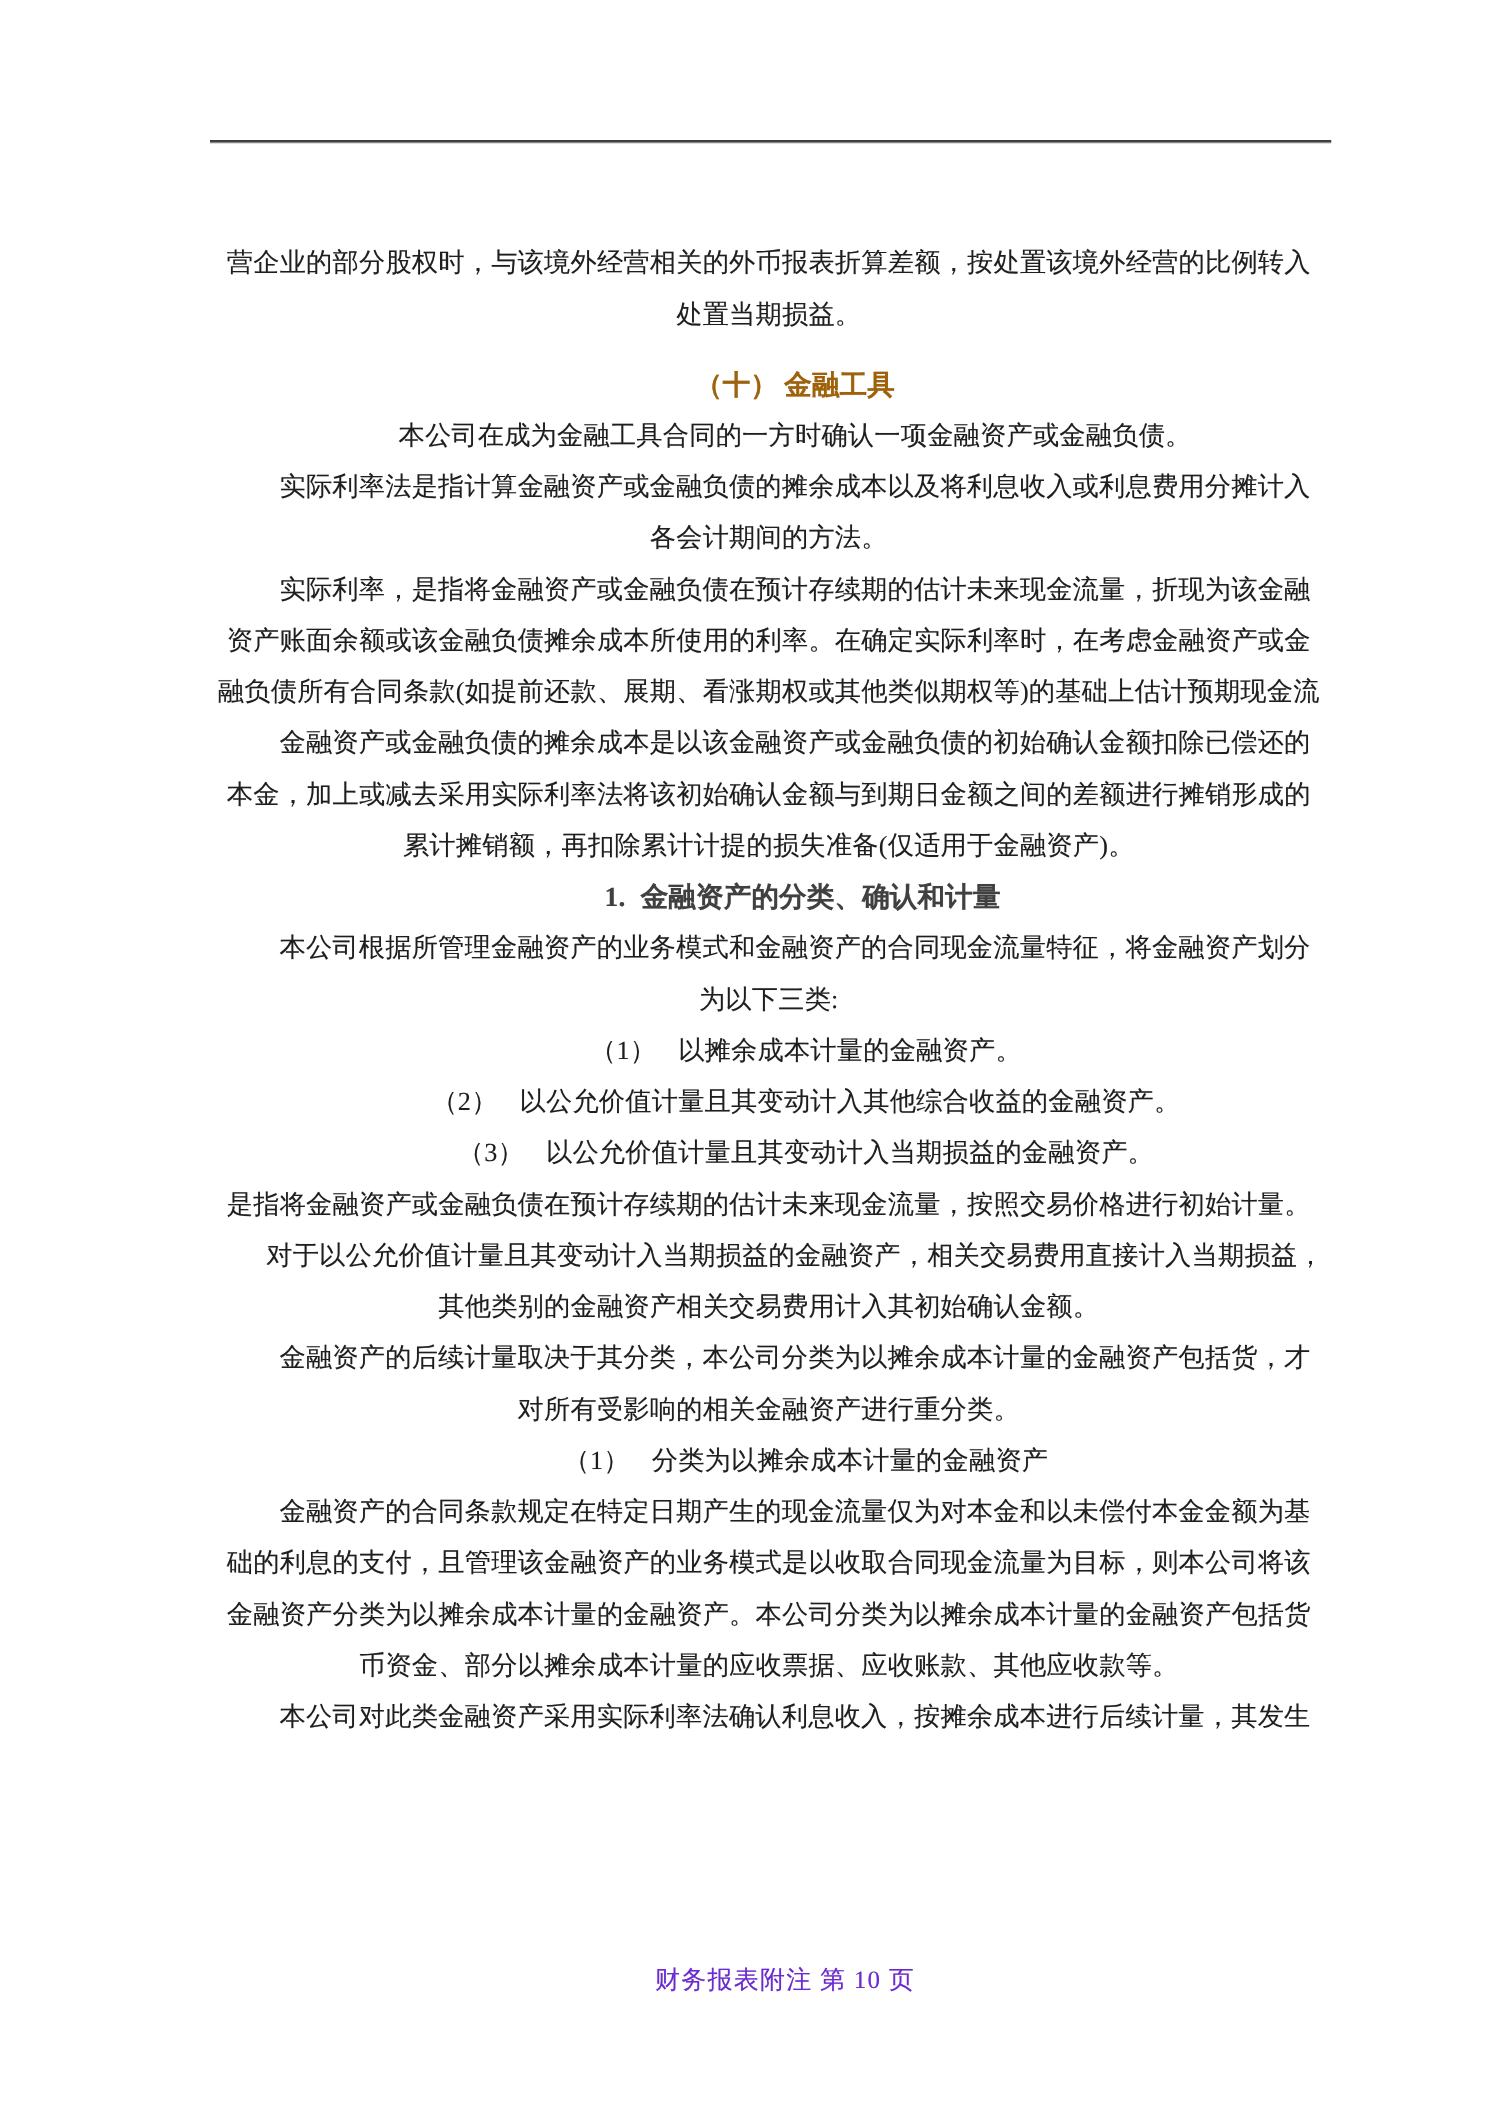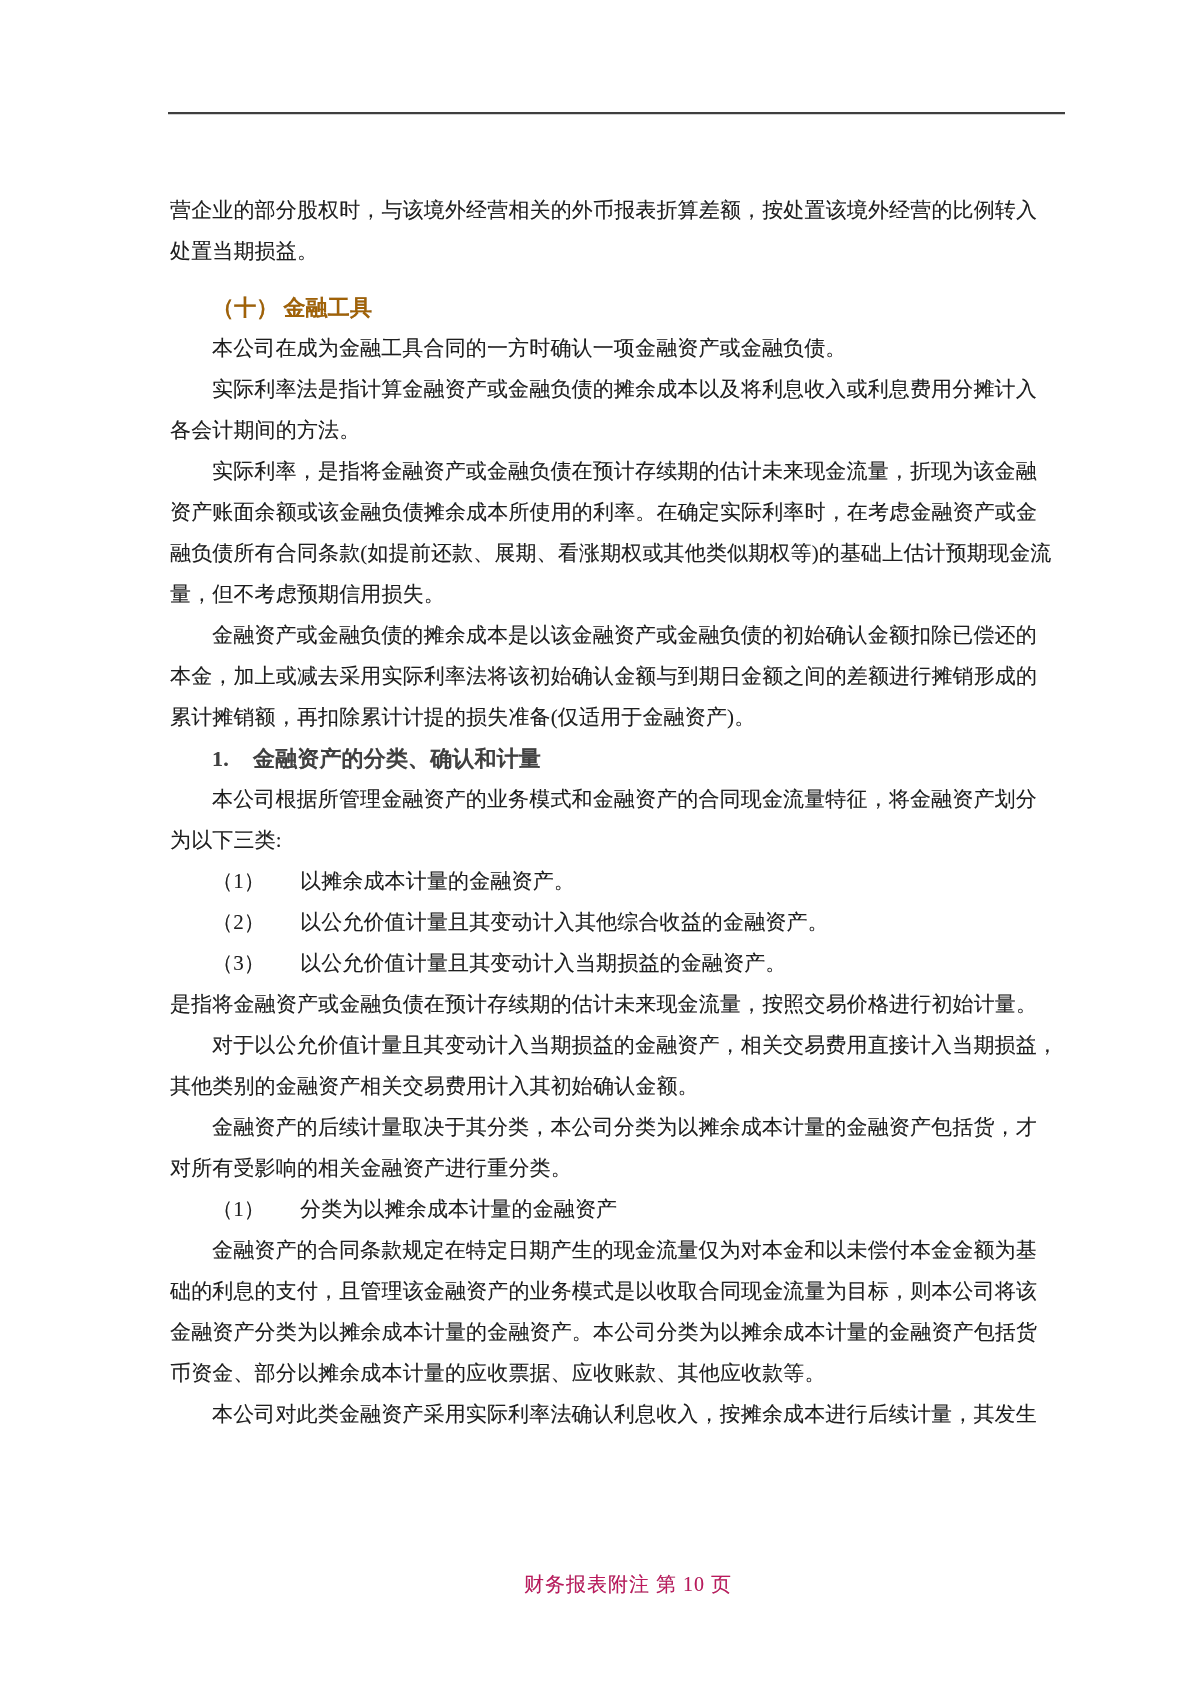--- a/index.html
+++ b/index.html
@@ -31,20 +31,21 @@
     top:190px;
     width:890px;
     font-size:21px;
     letter-spacing:0.15px;
     text-shadow:0 0 0.6px rgba(0,0,0,0.30);
   }
   .line{
     height:41px;
     line-height:41px;
     white-space:nowrap;
+    text-align:center;
   }
   .line.para.first{ text-indent:42px; }
   .line.h1{
     font-weight:700;
     font-size:22px;
     padding-left:42px;
     margin-top:15px;
     color:#a16207;
   }
   .line.h1 .marker{ margin-right:5px; }
@@ -66,41 +67,40 @@
   .page-footer{
     position:absolute;
     left:0;
     top:1571px;
     width:100%;
     box-sizing:border-box;
     padding-left:56px;
     text-align:center;
     font-size:20px;
     line-height:26px;
-    color:#be185d;
+    color:#6d28d9;
     letter-spacing:1px;
     text-shadow:0 0 0.6px rgba(0,0,0,0.30);
   }
 </style>
 </head>
 <body>
 
 <div class="page">
   <div class="header-rule"></div>
   <div class="doc-body" id="doc-body">
       <div class="line para">营企业的部分股权时，与该境外经营相关的外币报表折算差额，按处置该境外经营的比例转入</div>
       <div class="line para">处置当期损益。</div>
       <div class="line h1"><span class="marker">（十）</span><span class="mtext">金融工具</span></div>
       <div class="line para first">本公司在成为金融工具合同的一方时确认一项金融资产或金融负债。</div>
       <div class="line para first">实际利率法是指计算金融资产或金融负债的摊余成本以及将利息收入或利息费用分摊计入</div>
       <div class="line para">各会计期间的方法。</div>
       <div class="line para first">实际利率，是指将金融资产或金融负债在预计存续期的估计未来现金流量，折现为该金融</div>
       <div class="line para">资产账面余额或该金融负债摊余成本所使用的利率。在确定实际利率时，在考虑金融资产或金</div>
       <div class="line para">融负债所有合同条款(如提前还款、展期、看涨期权或其他类似期权等)的基础上估计预期现金流</div>
-      <div class="line para">量，但不考虑预期信用损失。</div>
       <div class="line para first">金融资产或金融负债的摊余成本是以该金融资产或金融负债的初始确认金额扣除已偿还的</div>
       <div class="line para">本金，加上或减去采用实际利率法将该初始确认金额与到期日金额之间的差额进行摊销形成的</div>
       <div class="line para">累计摊销额，再扣除累计计提的损失准备(仅适用于金融资产)。</div>
       <div class="line h2"><span class="marker">1.</span><span class="mtext">金融资产的分类、确认和计量</span></div>
       <div class="line para first">本公司根据所管理金融资产的业务模式和金融资产的合同现金流量特征，将金融资产划分</div>
       <div class="line para">为以下三类:</div>
       <div class="line item"><span class="marker">（1）</span><span class="mtext">以摊余成本计量的金融资产。</span></div>
       <div class="line item"><span class="marker">（2）</span><span class="mtext">以公允价值计量且其变动计入其他综合收益的金融资产。</span></div>
       <div class="line item"><span class="marker">（3）</span><span class="mtext">以公允价值计量且其变动计入当期损益的金融资产。</span></div>
       <div class="line para">是指将金融资产或金融负债在预计存续期的估计未来现金流量，按照交易价格进行初始计量。</div>

